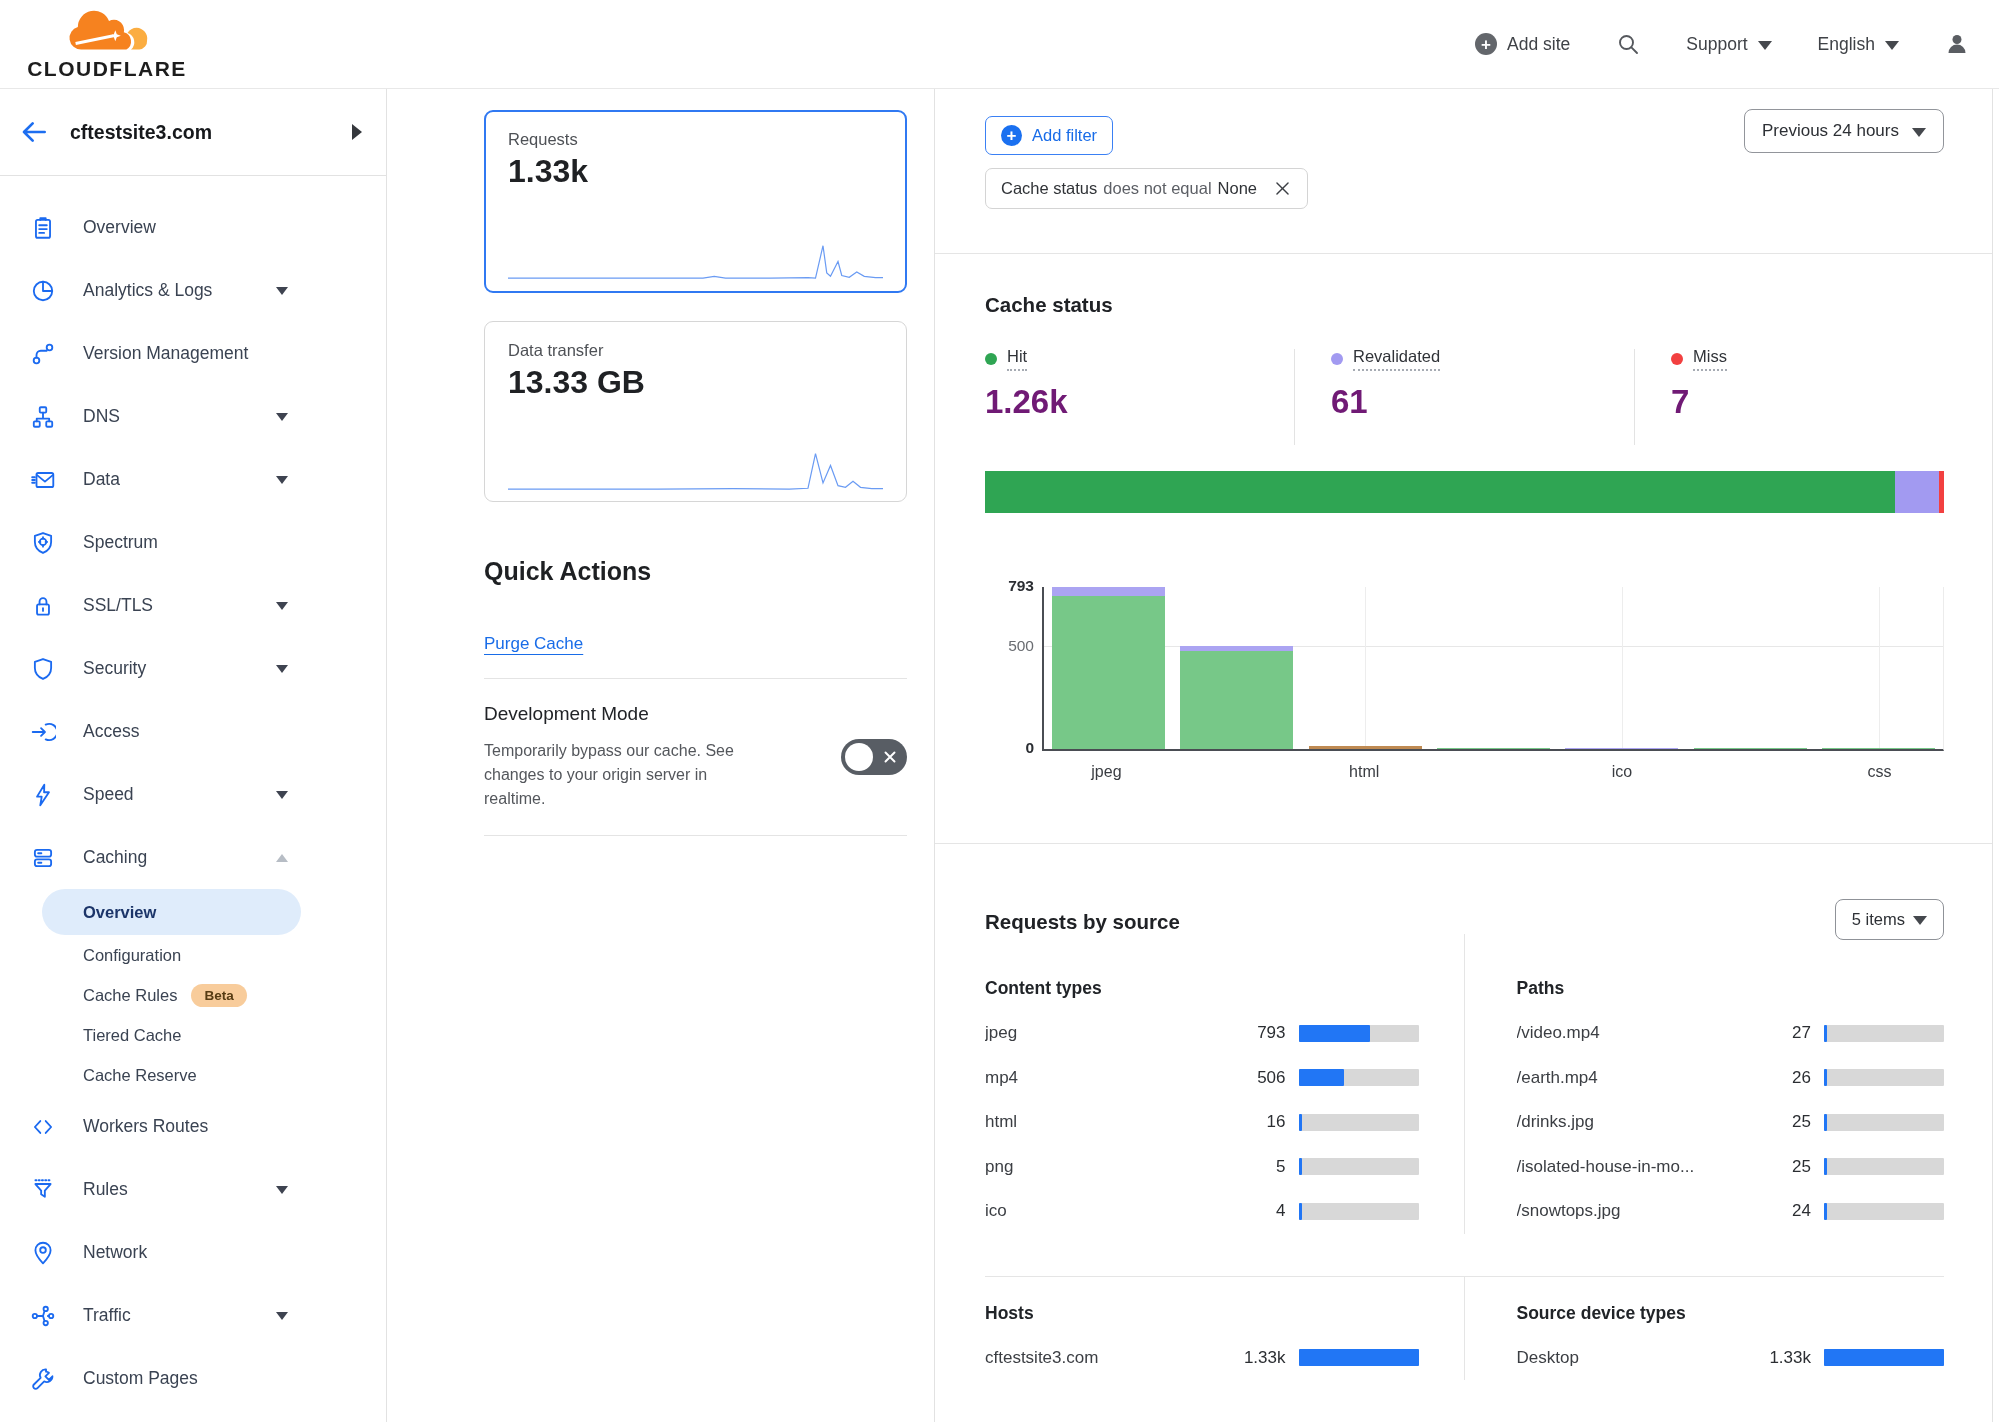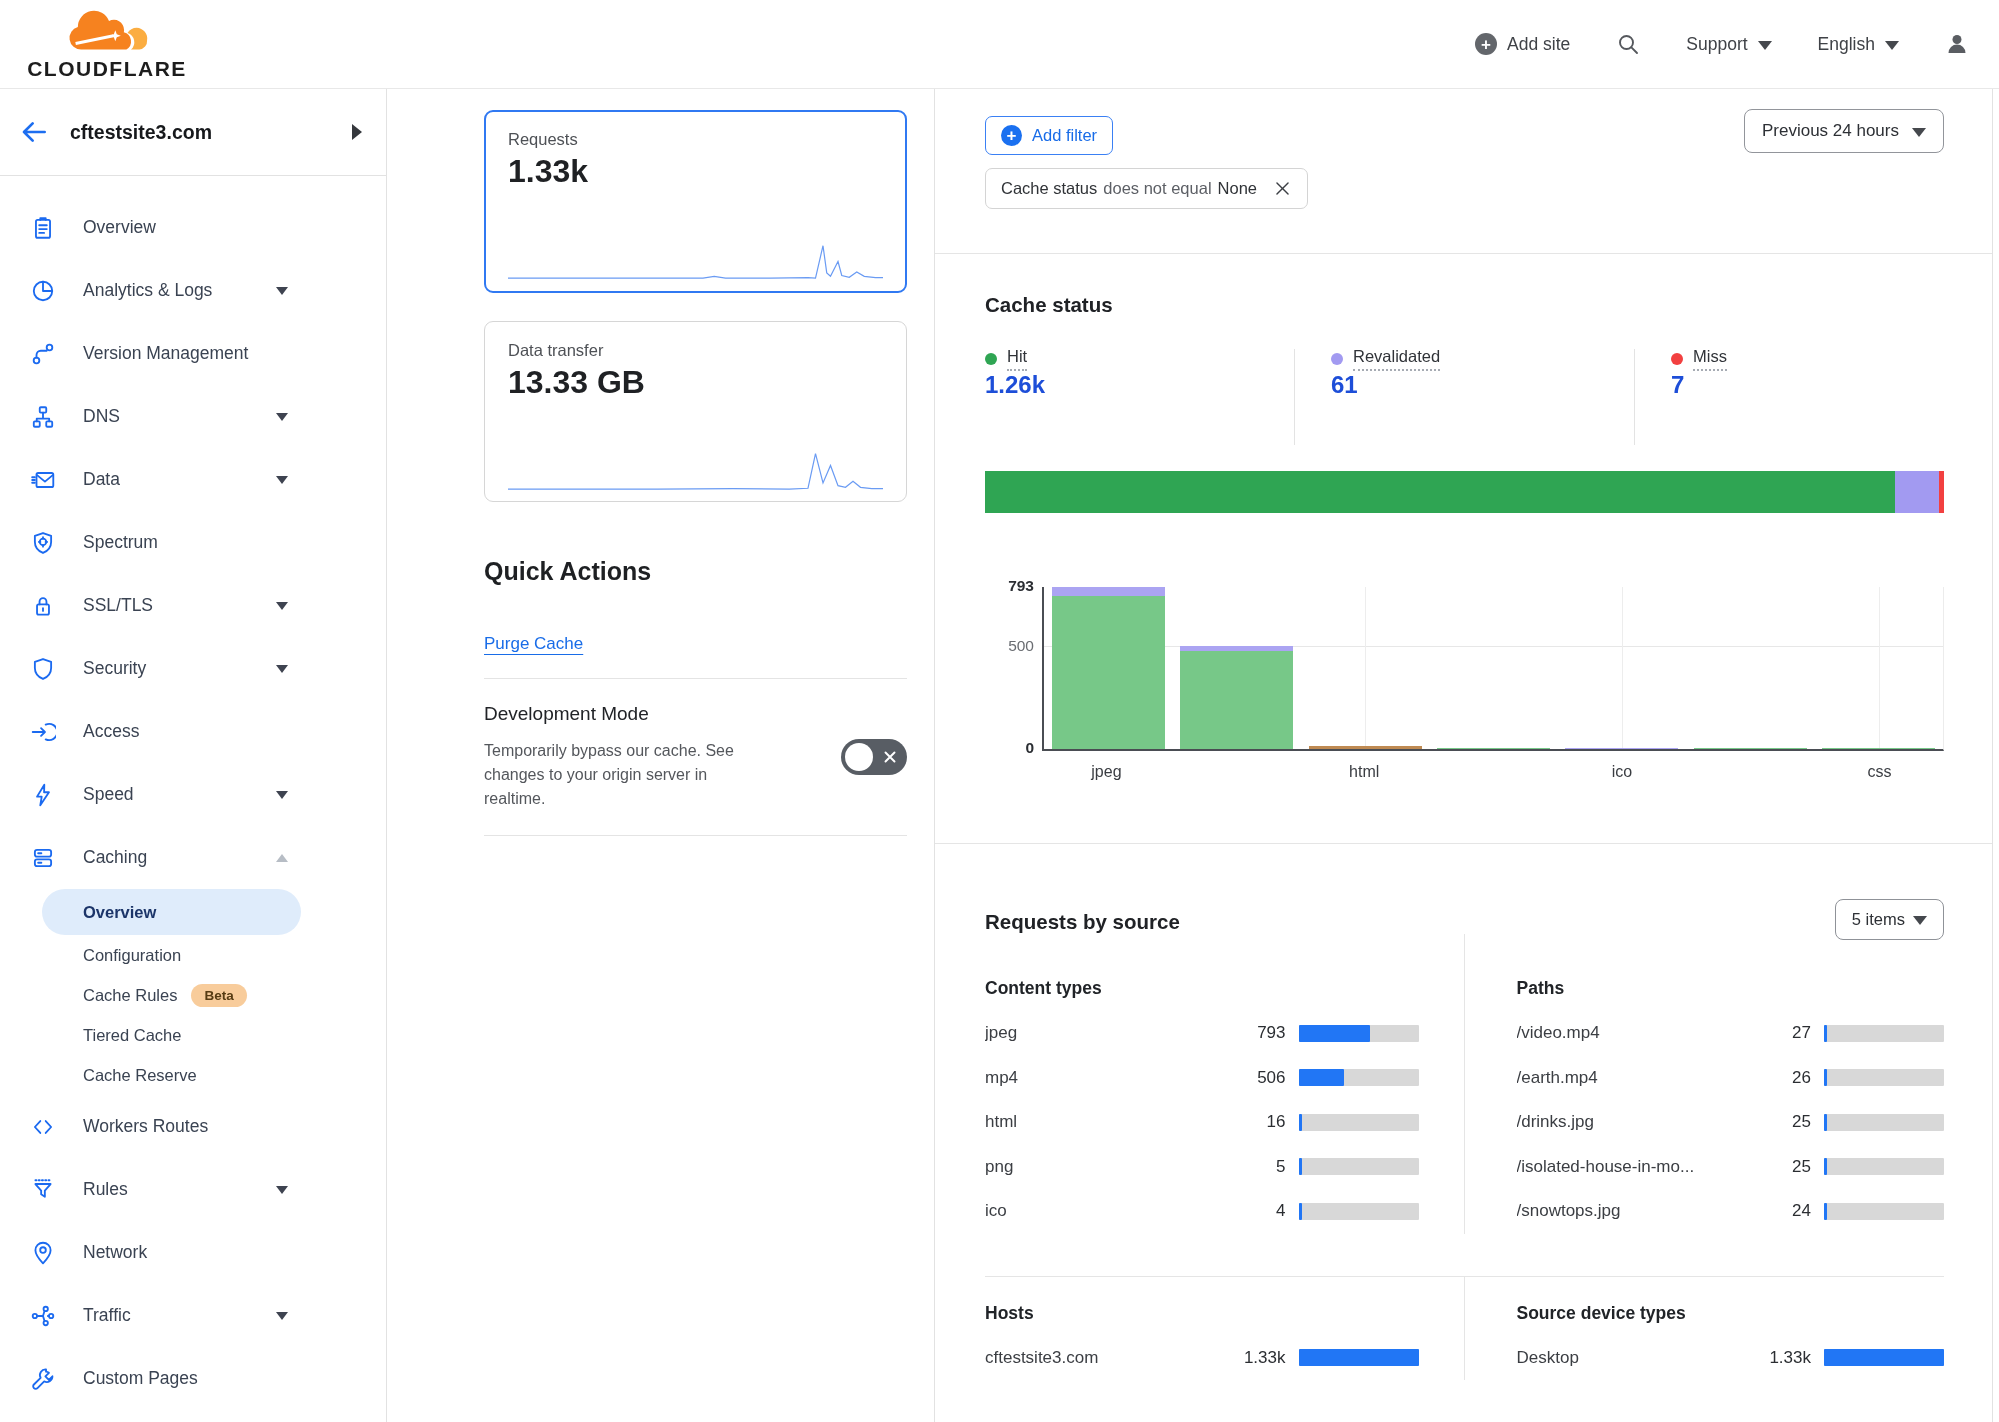--- a/index.html
+++ b/index.html
@@ -66,21 +66,21 @@
   .cache-status{padding:39px 48px 0 50px;border-bottom:1px solid #e5e5e5;height:590px;box-sizing:border-box;}
   .section-title{font-size:20.5px;font-weight:700;color:#202226;}
   .stats-row{display:flex;margin-top:30px;}
   .stat{width:309px;box-sizing:border-box;}
   .stat:nth-child(3){width:339px;padding-left:36px;}
   .stat:nth-child(5){flex:1;padding-left:36px;}
   .stat-divider{width:1px;background:#e3e3e3;height:96px;margin-top:2px;}
   .stat-label{display:flex;align-items:center;gap:10px;font-size:16.5px;color:#303338;}
   .stat-label .txt{border-bottom:2px dotted #a6abb3;padding-bottom:3px;cursor:pointer;}
   .dot{width:12px;height:12px;border-radius:50%;flex-shrink:0;}
-  .stat-value{font-size:24px;font-weight:700;color:#1d4ed8;}
+  .stat-value{font-size:33px;font-weight:700;color:#701a75;margin-top:12px;}
   .distribution{display:flex;height:42px;margin-top:26px;overflow:hidden;}
   .column-chart{margin-top:74px;margin-left:57px;position:relative;}
   .plot{position:relative;height:162px;border-left:2px solid #4a4d53;border-bottom:2px solid #4a4d53;border-right:1px solid #ececec;display:flex;align-items:flex-end;}
   .gridline-h{position:absolute;left:0;right:0;height:1px;background:#e7e7e7;}
   .slot{flex:1;height:100%;display:flex;justify-content:center;align-items:flex-end;position:relative;}
   .slot .vline{position:absolute;left:50%;top:0;bottom:0;width:1px;background:#ededed;}
   .bar{width:88%;display:flex;flex-direction:column-reverse;position:relative;z-index:1;}
   .ylab{position:absolute;font-size:15.5px;color:#6a6d72;right:100%;margin-right:10px;white-space:nowrap;}
   .ylab.strong{color:#2b2e33;font-weight:700;}
   .xlabels{display:flex;margin-top:12px;}

